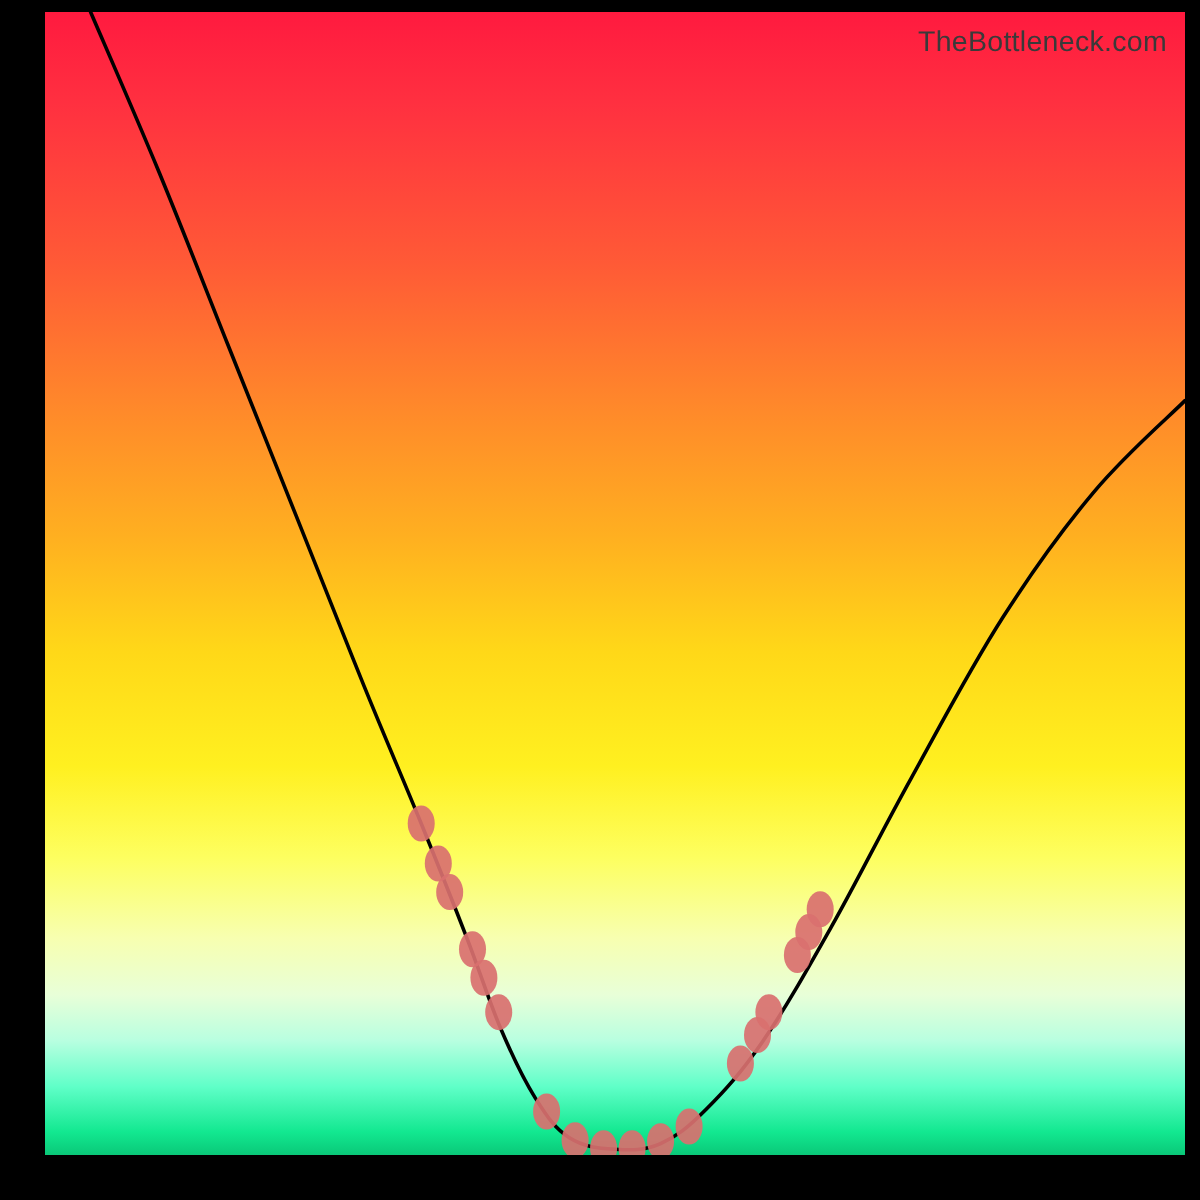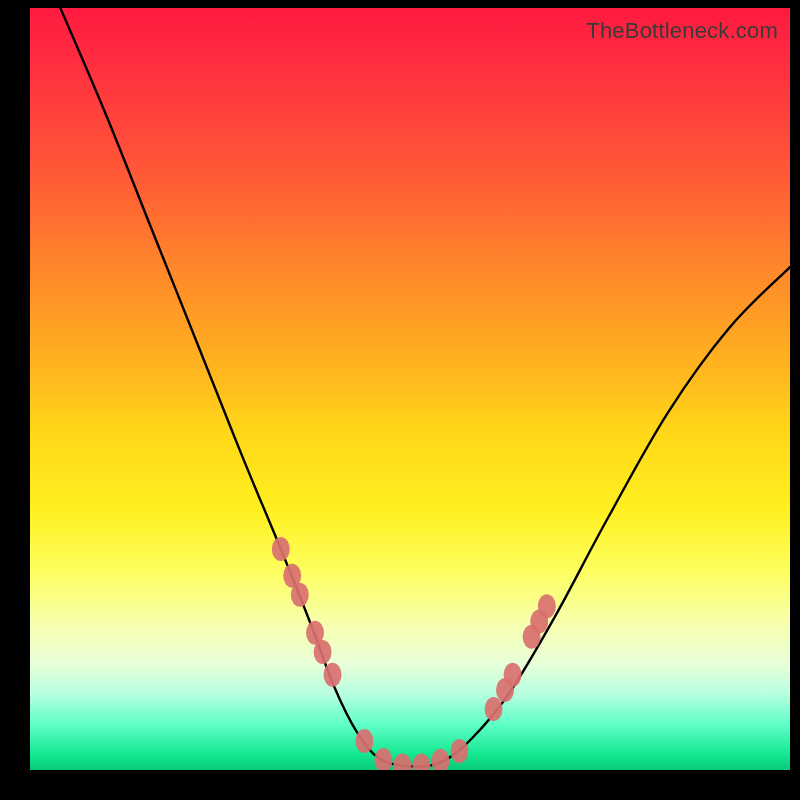--- a/index.html
+++ b/index.html
@@ -37,21 +37,21 @@
       #b8ffe0 90%,
       #60ffc8 94%,
       #12e890 98%,
       #0ac878 100%);
   }
   .watermark {
     position: absolute;
     top: 10px;
     right: 12px;
     color: #3a3a3a;
-    font-size: 22px;
+    font-size: 19px;
     font-weight: 500;
     letter-spacing: 0.2px;
     user-select: none;
   }
   svg.curve {
     position: absolute;
     left: 0;
     top: 0;
     width: 760px;
     height: 762px;

